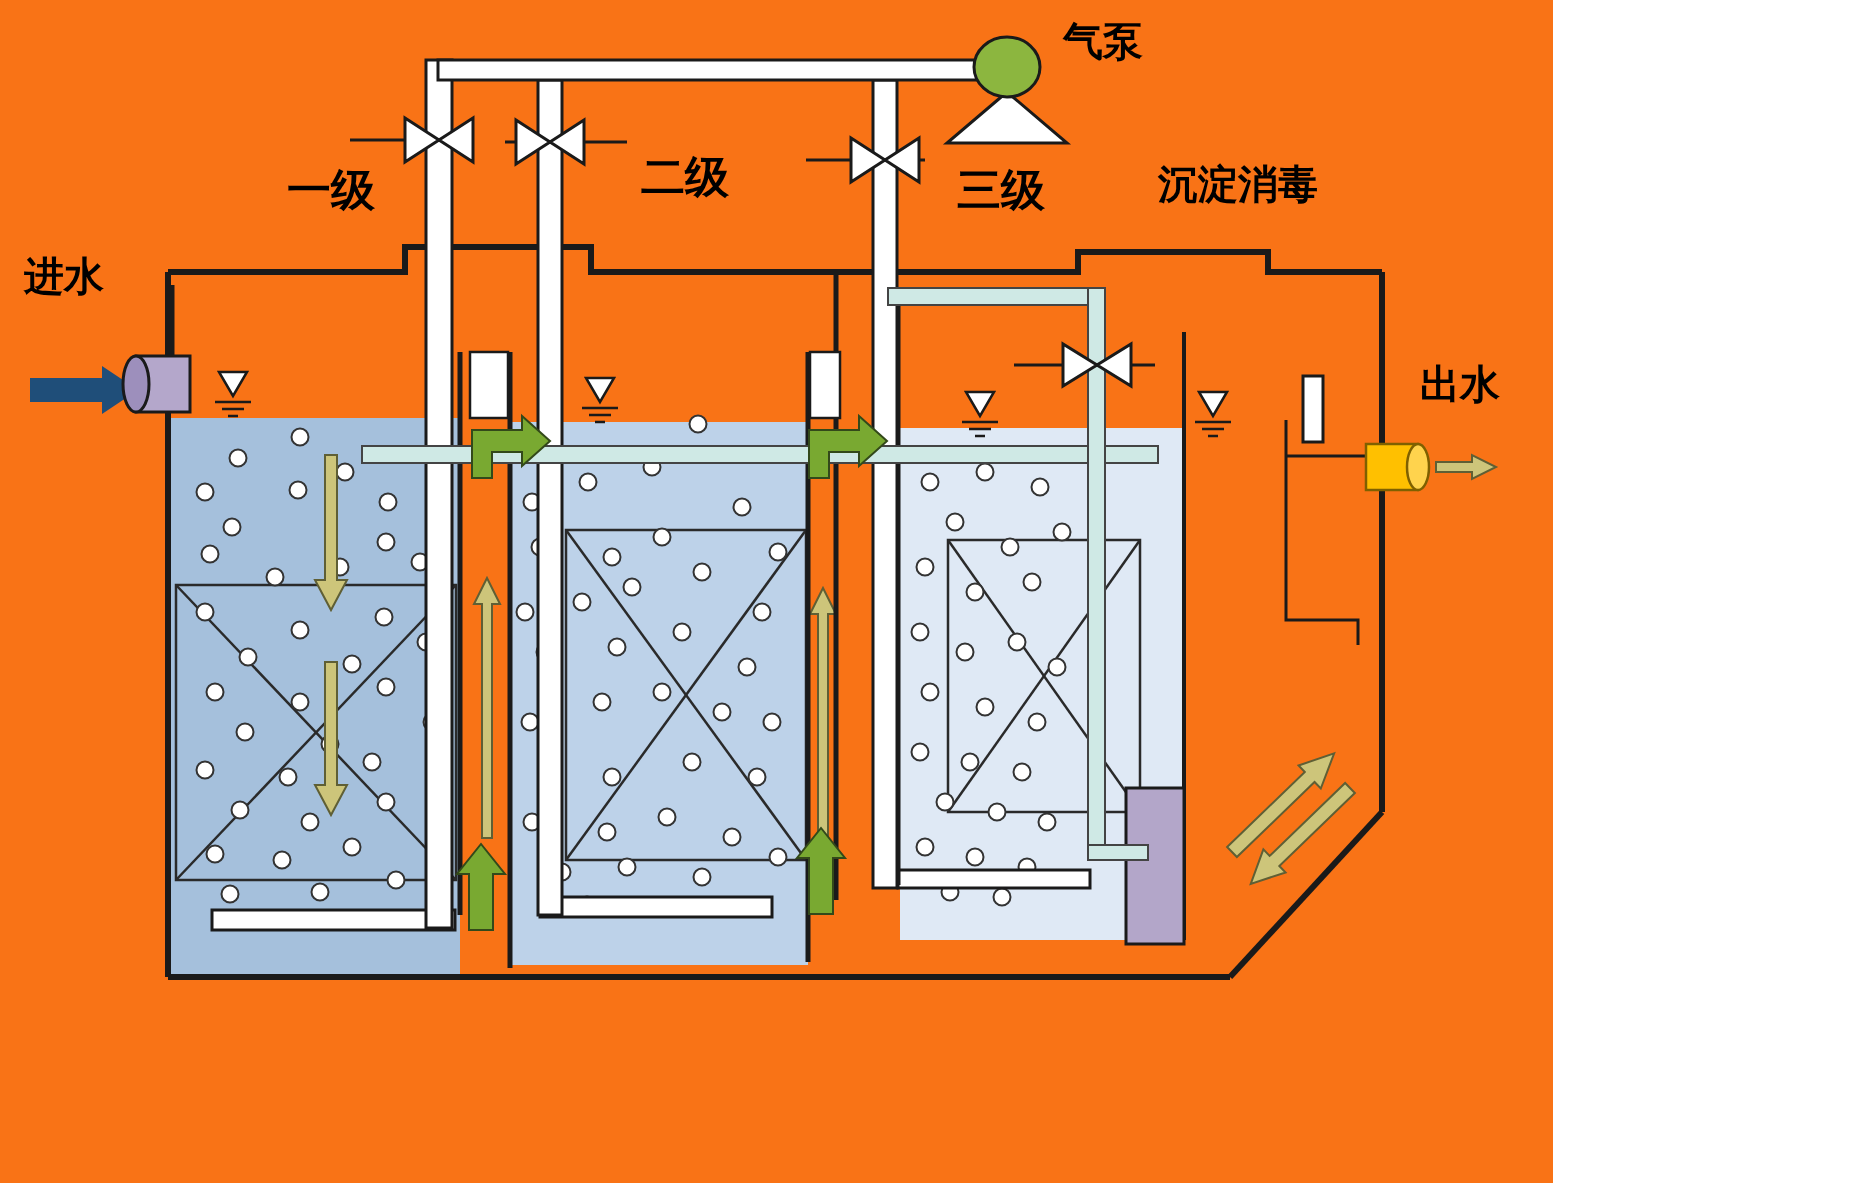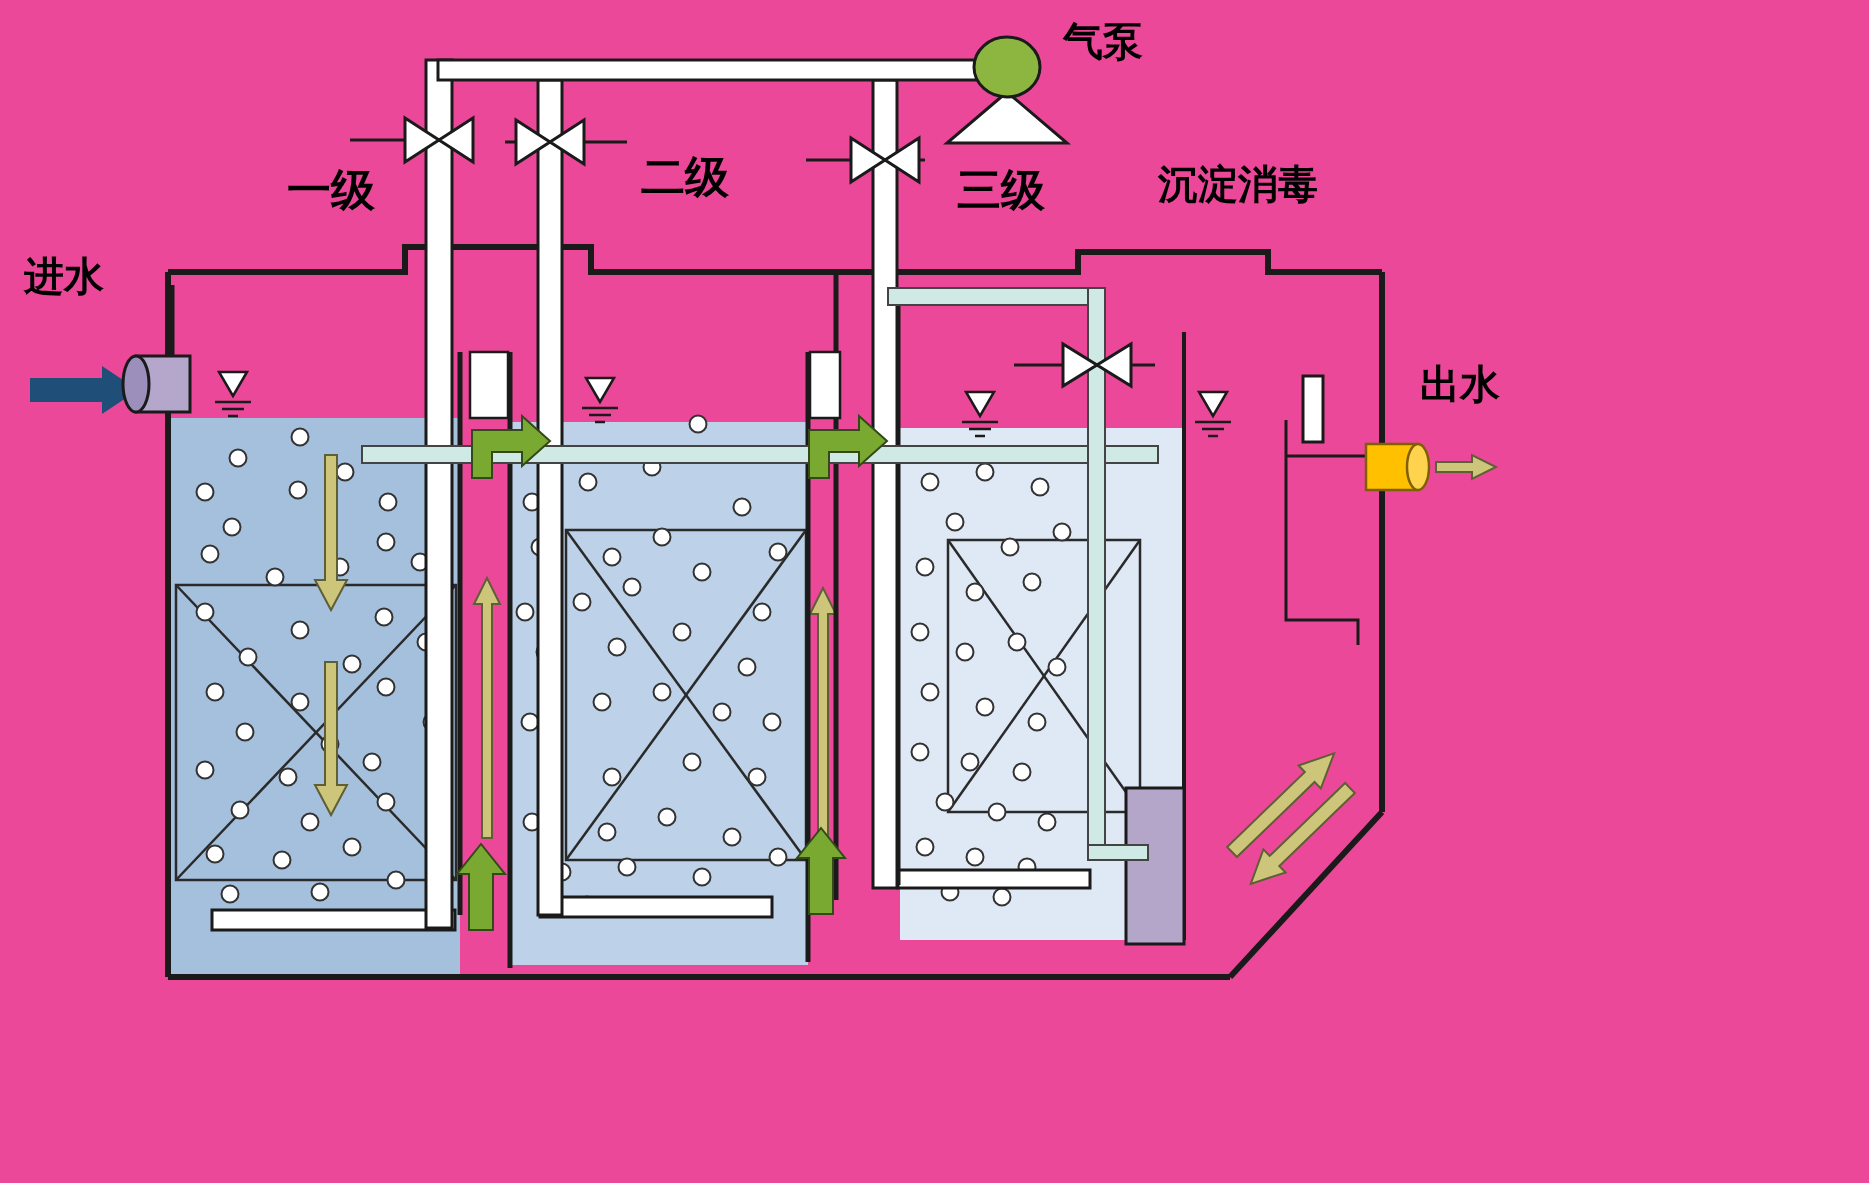--- a/index.html
+++ b/index.html
@@ -1,16 +1,16 @@
 <!DOCTYPE html>
 <html><head>
 <meta charset="utf-8">
 <style>
   html,body{margin:0;padding:0;background:#ffffff;}
-  .canvas{position:relative;width:1869px;height:1183px;background:#ec4899;overflow:hidden;}
+  .canvas{position:relative;width:1553px;height:1183px;background:#f97316;overflow:hidden;}
   svg{display:block;}
   .lbl{font-family:"DejaVu Serif","Liberation Serif",serif;font-weight:bold;fill:#000;}
   .lbl-big{font-size:44px;}
   .lbl-med{font-size:40px;}
 </style>
 </head>
 <body>
 
 <div class="canvas">
 <svg width="1869" height="1183" viewBox="0 0 1869 1183" xmlns="http://www.w3.org/2000/svg">

